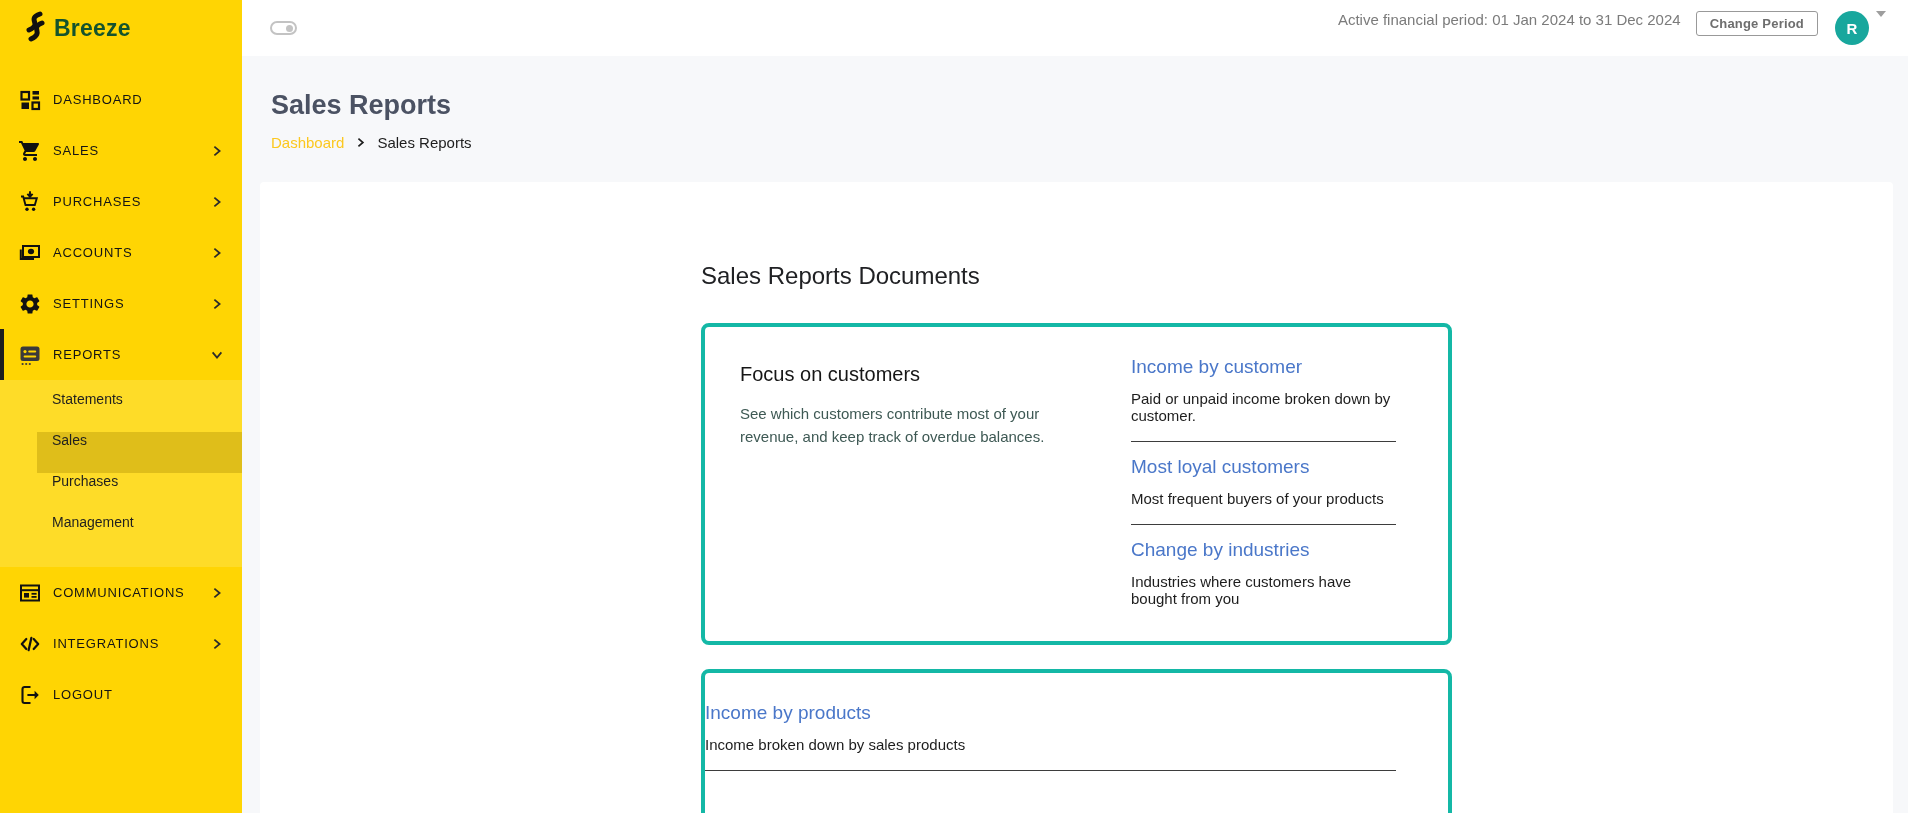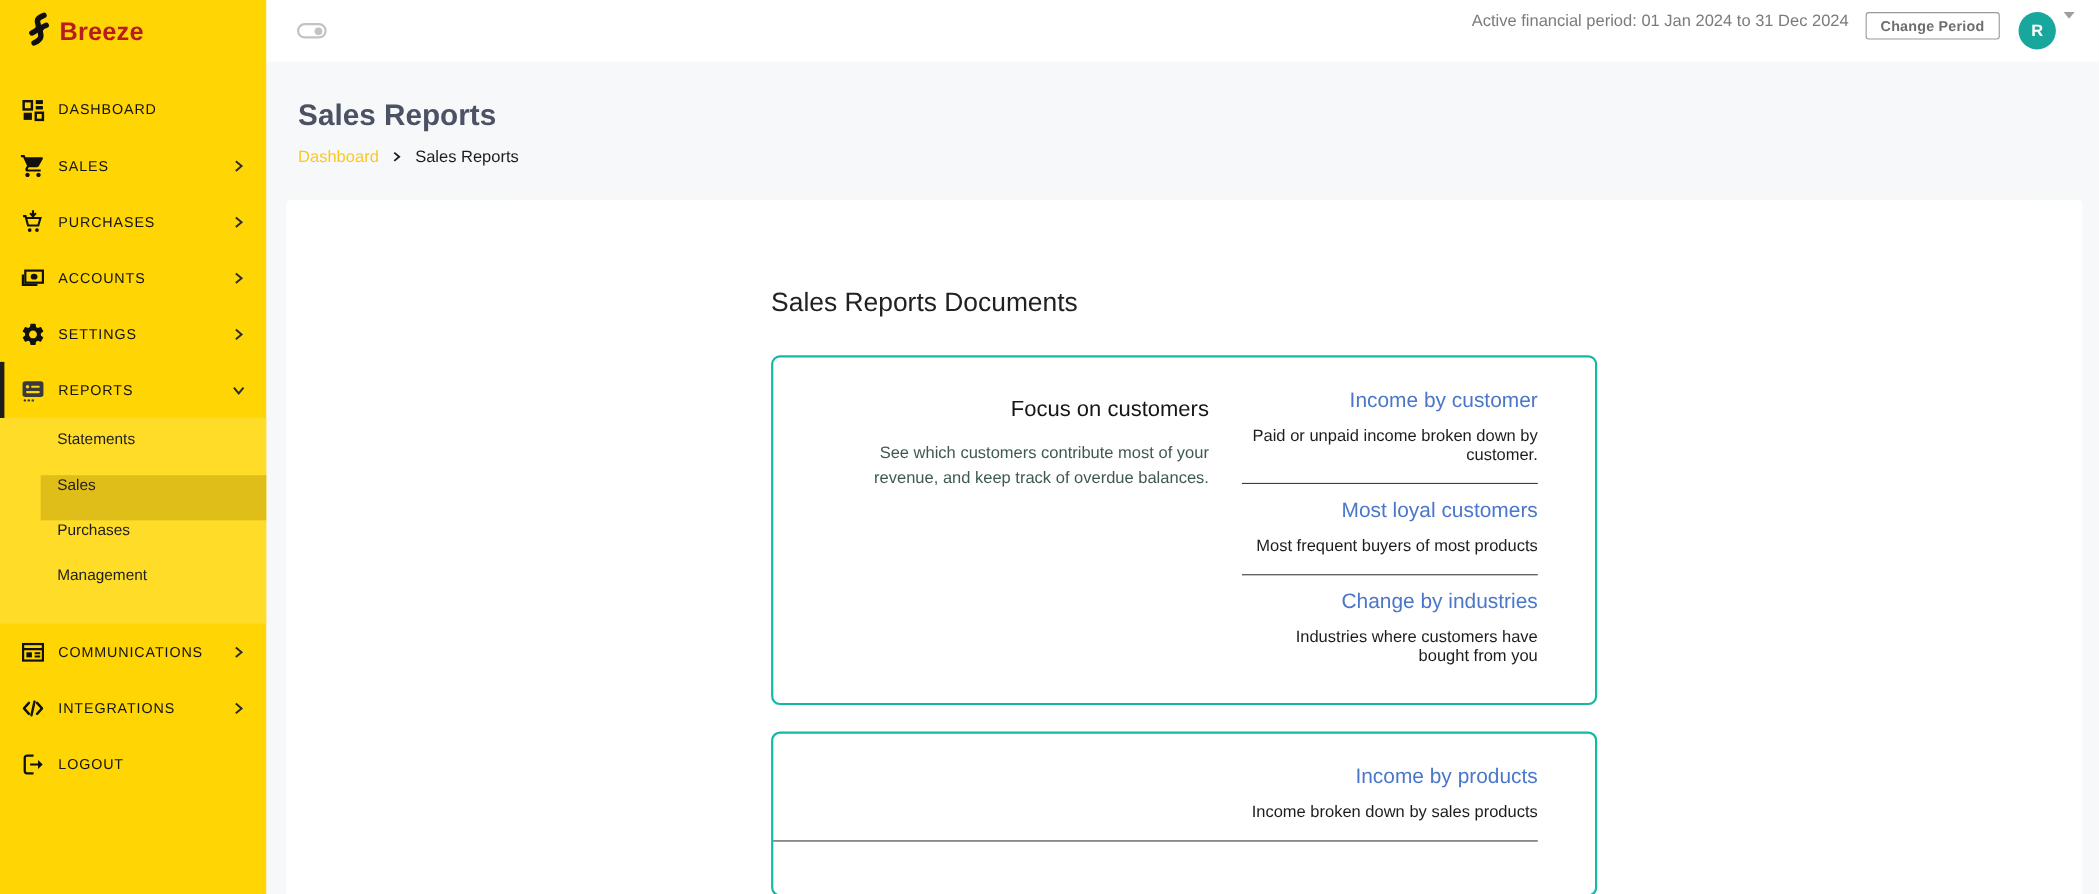--- a/index.html
+++ b/index.html
@@ -7,21 +7,21 @@
   body {
     font-family:"Liberation Sans","DejaVu Sans",sans-serif;
     background:#f7f8fa; position:relative; overflow:hidden;
     -webkit-font-smoothing:antialiased;
   }
 
   
   .sidebar { position:absolute; left:0; top:0; width:242px; height:813px; background:#ffd503; z-index:5; }
   .logo-row { height:56px; display:flex; align-items:center; padding-left:18px; }
   .logo-mark { width:28px; height:34px; margin-right:8px; }
-  .brand-name { font-size:23px; font-weight:bold; color:#b91c1c; letter-spacing:.2px; }
+  .brand-name { font-size:23px; font-weight:bold; color:#14532d; letter-spacing:.2px; }
 
   .nav { padding-top:18px; }
   .nav-item { position:relative; height:51px; display:flex; align-items:center; padding:0 18px; cursor:pointer; }
   .nav-item .nav-icon { width:24px; height:24px; margin-right:11px; flex:0 0 24px; }
   .nav-label { font-size:13px; color:#141414; letter-spacing:.8px; font-weight:500; white-space:nowrap; }
   .nav-chevron { margin-left:auto; width:14px; height:14px; }
   .nav-item.active::before { content:""; position:absolute; left:0; top:0; bottom:0; width:4px; background:#1e1e1e; }
 
   .submenu { background:#fedc28; padding:11px 0 12px 0; }
   .submenu-item { height:41px; display:flex; align-items:flex-start; padding-left:52px; font-size:14px; color:#1f1f1f; cursor:pointer; }
@@ -49,21 +49,21 @@
   .breadcrumb { margin-top:13px; display:flex; align-items:center; font-size:15px; }
   .crumb-link { color:#fcc81f; cursor:pointer; }
   .crumb-sep { margin:0 11px; display:flex; align-items:center; }
   .crumb-current { color:#1d1d1d; }
 
   .content-panel { position:absolute; left:18px; right:15px; top:126px; bottom:-6px;
             background:#ffffff; border-radius:4px 4px 0 0; }
   .content-inner { width:751px; margin:0 auto; padding-top:80px; }
   .content-heading { font-size:24px; font-weight:400; color:#202124; margin-bottom:33px; }
 
-  .doc-card { border:2px solid #14b8a6; border-radius:8px; background:#fff; display:flex; margin-bottom:24px;text-align:right; }
+  .doc-card { border:4px solid #14b8a6; border-radius:8px; background:#fff; display:flex; margin-bottom:24px; }
   .card-left { width:426px; padding:36px 30px 30px 35px; }
   .card-title { font-size:20px; font-weight:400; color:#161616; margin-bottom:16px; }
   .card-desc { font-size:15px; color:#3e5954; line-height:1.55; max-width:372px; }
   .card-right { flex:1; padding:29px 52px 34px 0; }
   .link-item { padding-bottom:17px; margin-bottom:14px; border-bottom:1px solid #3d3d3d; }
   .link-item.no-divider { border-bottom:none; margin-bottom:0; padding-bottom:0; }
   .link-title { font-size:19px; font-weight:400; color:#4a77c9; margin-bottom:12px; cursor:pointer; display:inline-block; }
   .link-desc { font-size:15px; color:#1d1d1d; }
 </style>
 </head>
@@ -240,21 +240,21 @@
           <div class="card-title">Focus on customers</div>
           <div class="card-desc">See which customers contribute most of your revenue, and keep track of overdue balances.</div>
         </div>
         <div class="card-right">
           <div class="link-item">
             <span class="link-title">Income by customer</span>
             <div class="link-desc">Paid or unpaid income broken down by customer.</div>
           </div>
           <div class="link-item">
             <span class="link-title">Most loyal customers</span>
-            <div class="link-desc">Most frequent buyers of most products</div>
+            <div class="link-desc">Most frequent buyers of your products</div>
           </div>
           <div class="link-item no-divider">
             <span class="link-title">Change by industries</span>
             <div class="link-desc">Industries where customers have bought from you</div>
           </div>
         </div>
       </div>
 
       <div class="doc-card">
         <div class="card-right">

